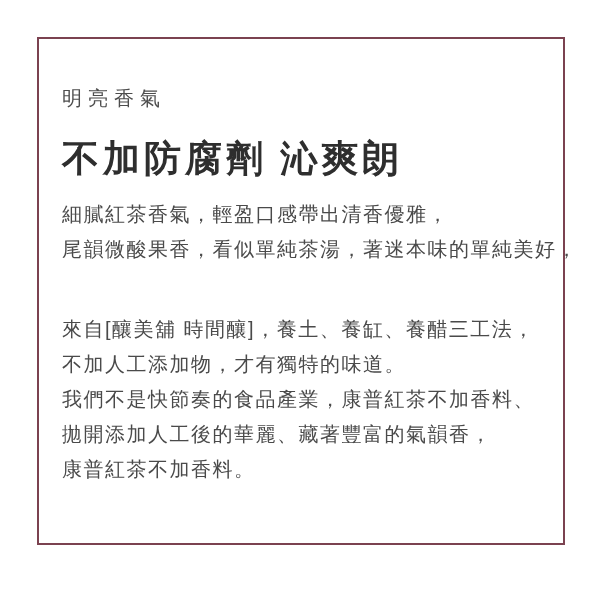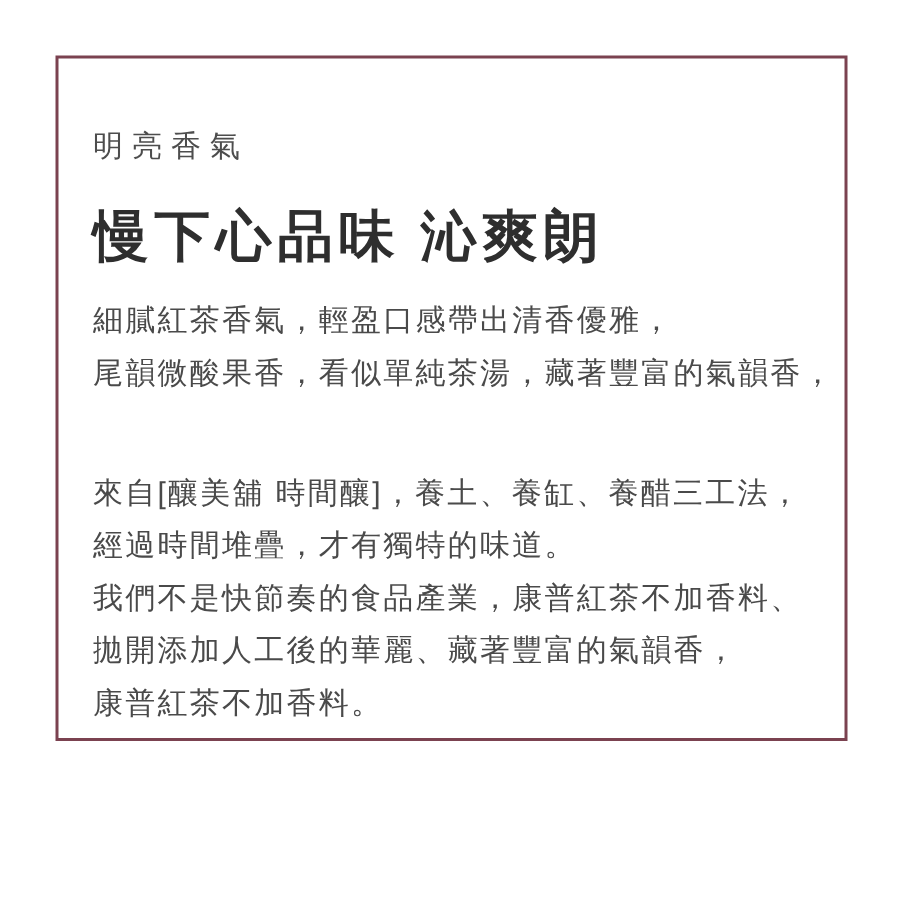--- a/index.html
+++ b/index.html
@@ -15,21 +15,21 @@
     background:var(--page-bg);
     font-family:"Liberation Sans",sans-serif;
     position:relative;
     overflow:hidden;
   }
   .card{
     position:absolute;
     left:37px;
     top:37px;
     width:528px;
-    height:457px;
+    height:508px;
     border:2px solid var(--border-color);
     background:var(--page-bg);
     padding:46px 20px 0 23px;
   }
   .tagline{
     font-size:20px;
     line-height:26px;
     letter-spacing:6px;
     color:var(--tagline-color);
   }
@@ -57,28 +57,28 @@
     white-space:nowrap;
   }
 </style>
 </head>
 <body>
 
 <div class="card">
 
   <div class="tagline">明亮香氣</div>
 
-  <h1 class="title">慢下心品味 沁爽朗</h1>
+  <h1 class="title">不加防腐劑 沁爽朗</h1>
 
   <div class="para">
     <div class="line">細膩紅茶香氣，輕盈口感帶出清香優雅，</div>
-    <div class="line">尾韻微酸果香，看似單純茶湯，藏著豐富的氣韻香，</div>
+    <div class="line">尾韻微酸果香，看似單純茶湯，著迷本味的單純美好，</div>
   </div>
 
   <div class="para second">
     <div class="line">來自[釀美舖 時間釀]，養土、養缸、養醋三工法，</div>
-    <div class="line">經過時間堆疊，才有獨特的味道。</div>
+    <div class="line">不加人工添加物，才有獨特的味道。</div>
     <div class="line">我們不是快節奏的食品產業，康普紅茶不加香料、</div>
     <div class="line">拋開添加人工後的華麗、藏著豐富的氣韻香，</div>
     <div class="line">康普紅茶不加香料。</div>
   </div>
 
 </div>
 
 </body></html>

